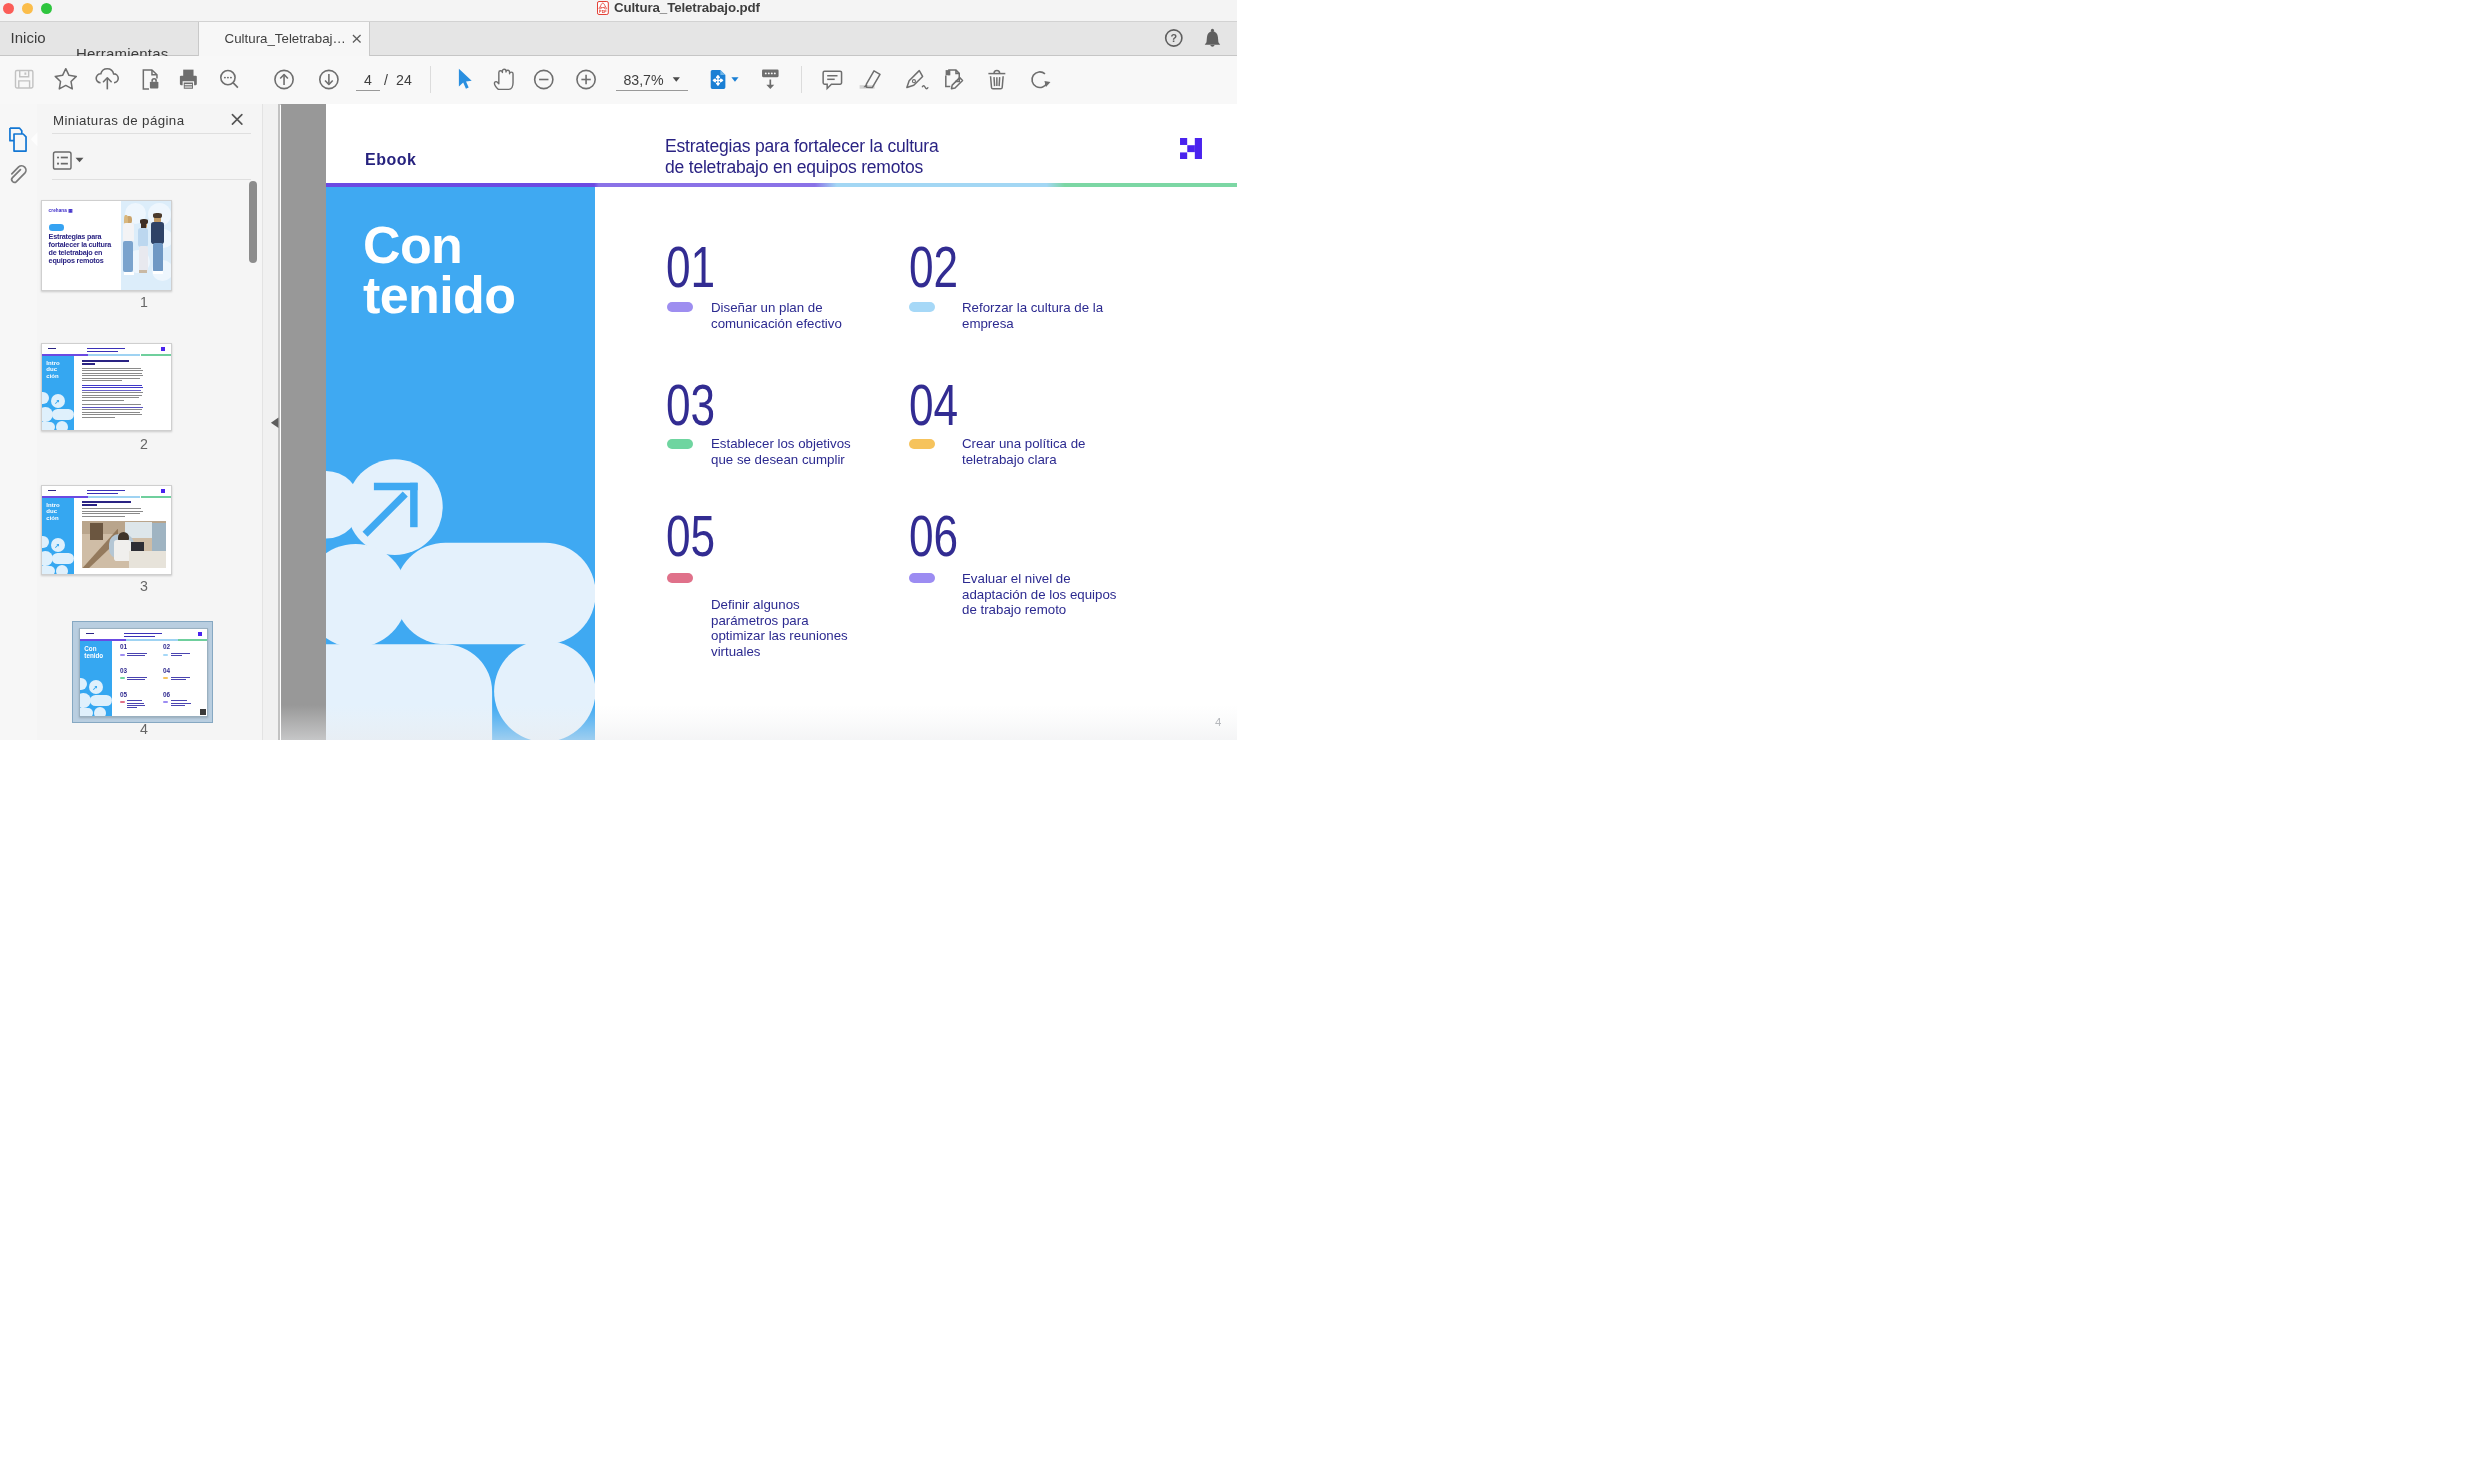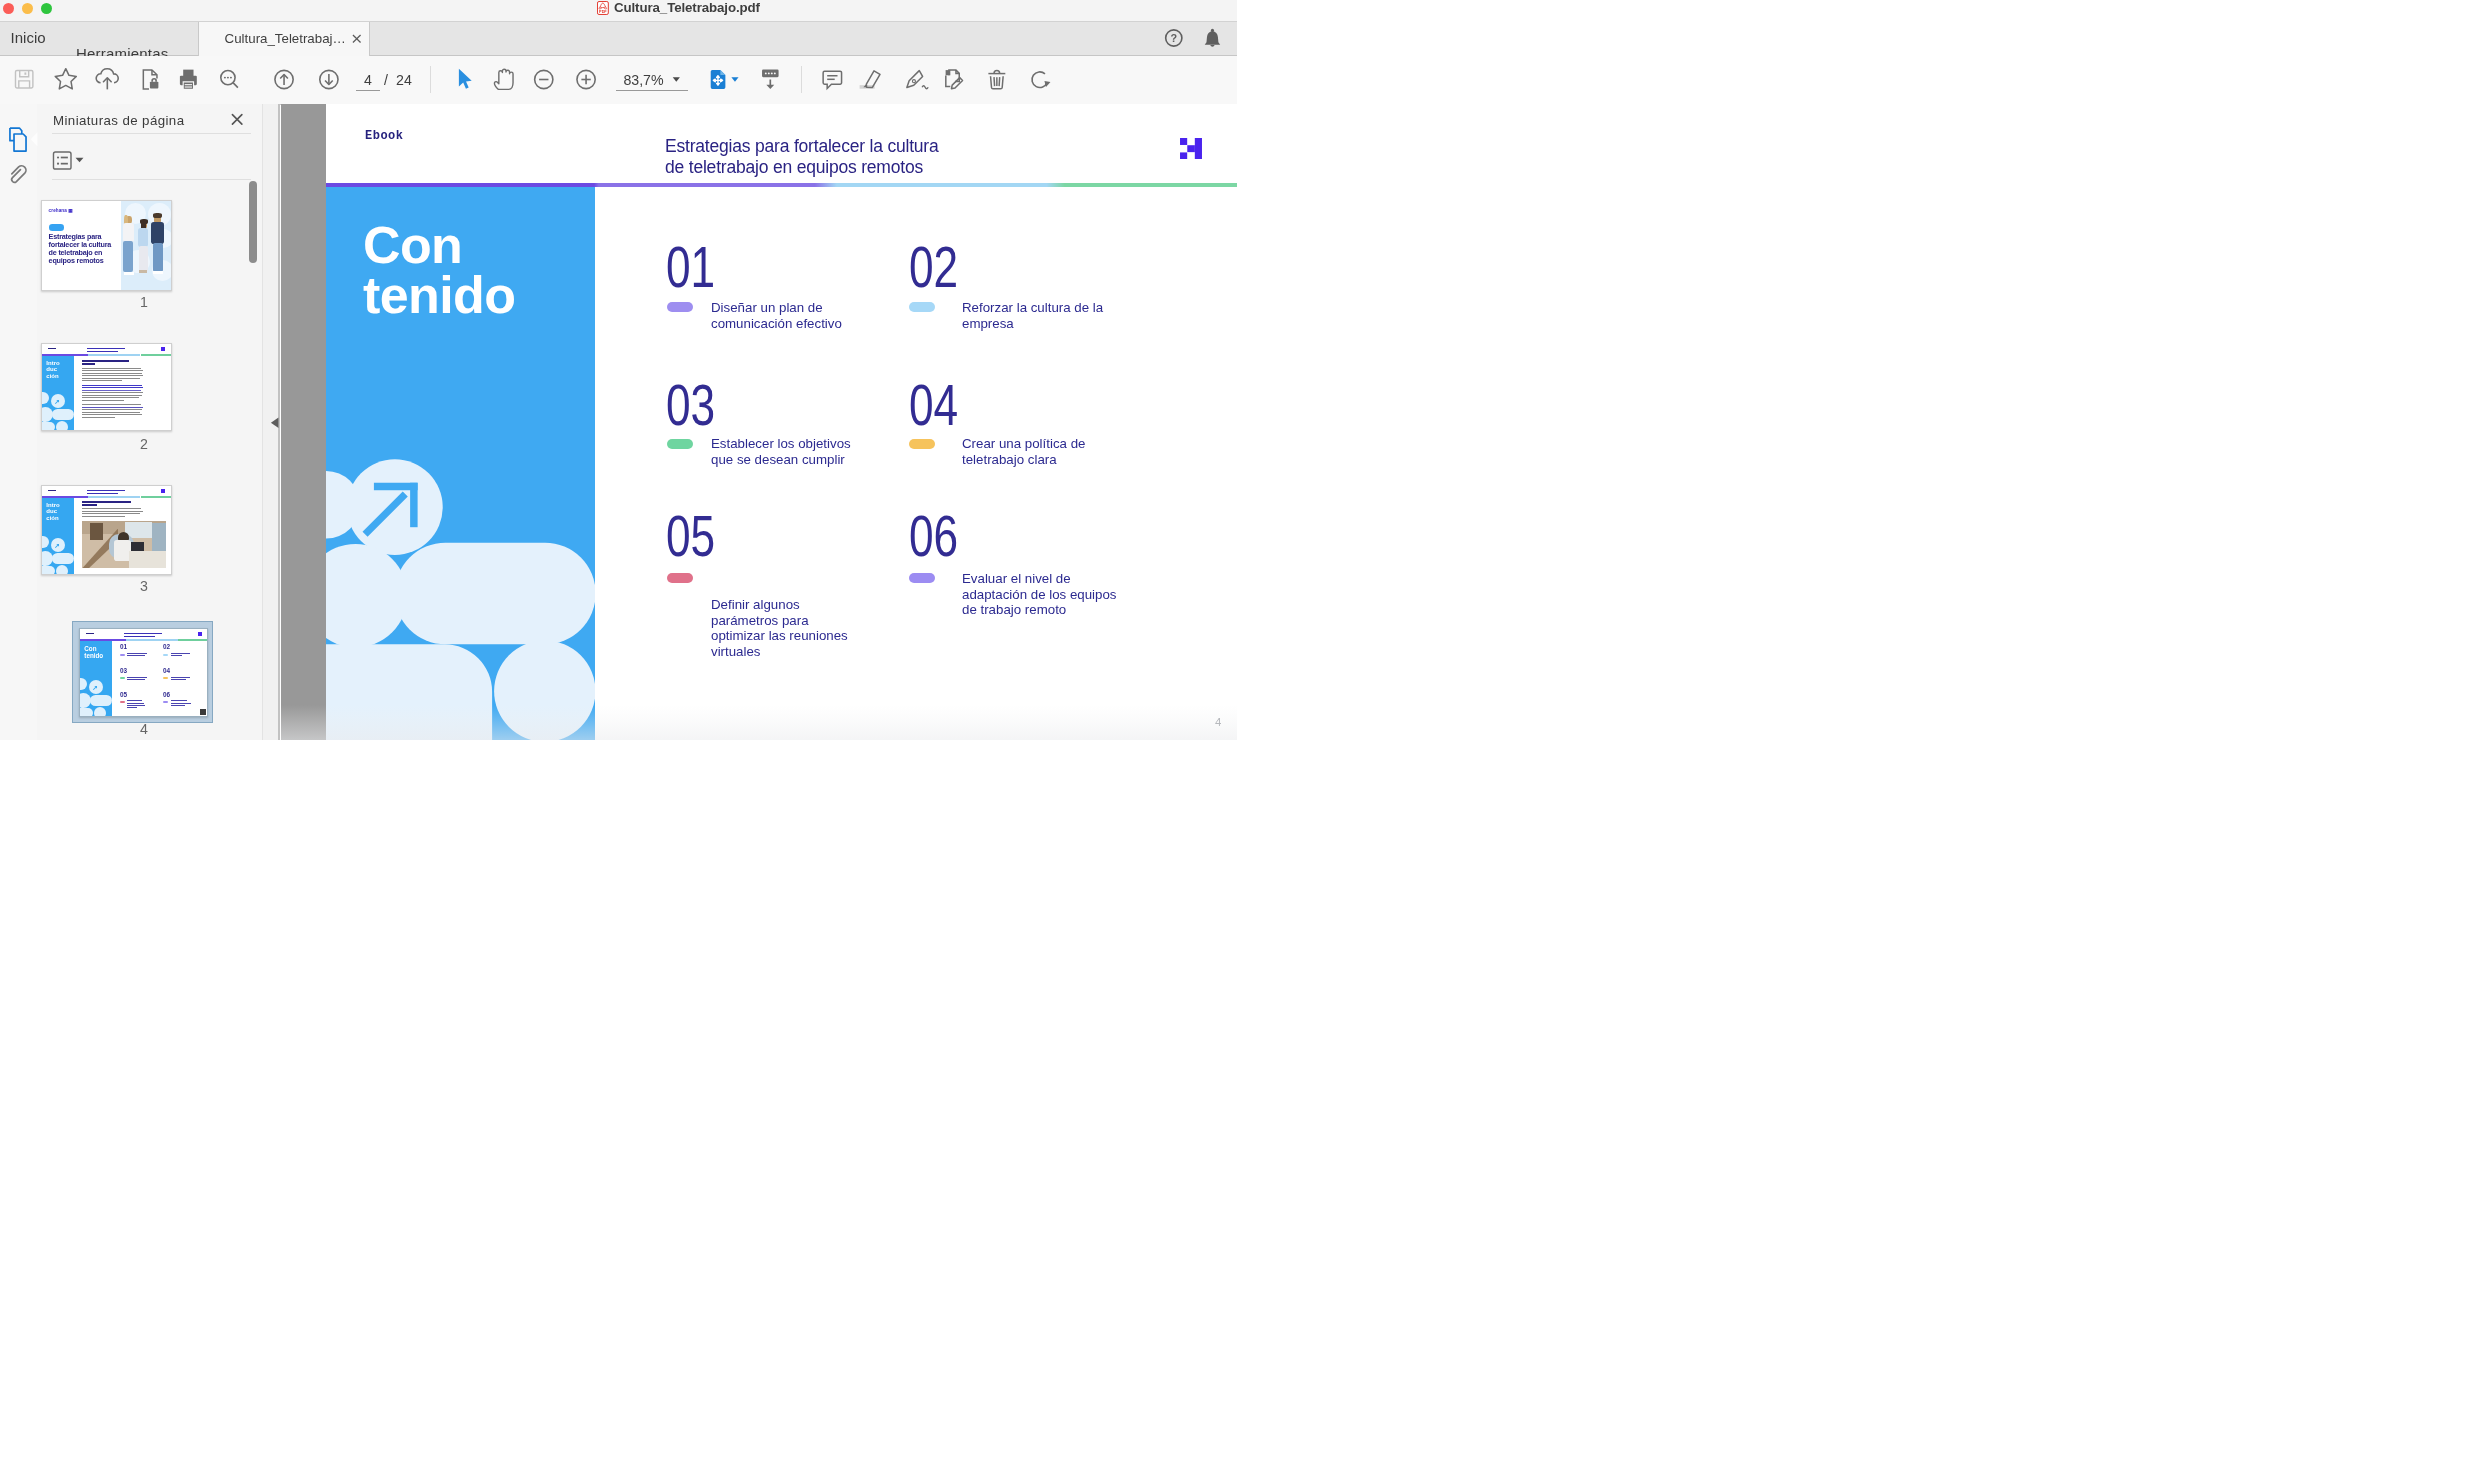--- a/index.html
+++ b/index.html
@@ -31,21 +31,21 @@
 .sdiv{left:14.7px;width:199px;height:0.9px;background:#dfdfdf;}
 #panelhead{font-size:13.3px;letter-spacing:0.4px;color:#3a3a3a;}
 .thumb{left:41px;width:131px;background:#fff;border:0.9px solid #cfcfcf;box-shadow:0 0.9px 1.9px rgba(0,0,0,0.18);box-sizing:border-box;overflow:hidden;}
 .tlabel{width:38px;text-align:center;font-size:14.2px;color:#666;}
 #scrollthumb{left:212px;top:79px;width:8.3px;height:82px;border-radius:4.2px;background:#8c8c8c;}
 
 #docarea{left:281px;top:104px;width:957px;height:636px;background:#989898;overflow:hidden;}
 #page{left:45px;top:0;width:912px;height:636px;background:#ffffff;}
 #gradbar{left:0;top:79px;width:912px;height:4px;background:linear-gradient(90deg,#6b4ae2 0%,#6b4ae2 29.4%,#8a72e7 29.9%,#8a72e7 53.6%,#a3d7f4 56%,#a3d7f4 79%,#7cd7a4 81%,#7cd7a4 100%);}
 #bluepanel{left:0;top:83px;width:269px;height:553px;background:#3fa9f2;overflow:hidden;}
-#ebook{left:39px;top:24px;font-size:12px;font-weight:bold;letter-spacing:0.5px;color:#26227e;line-height:16px;font-family:Liberation Mono, monospace;}
+#ebook{left:39px;top:48px;font-size:16px;font-weight:bold;letter-spacing:0.5px;color:#26227e;line-height:16px;}
 #ptitle{left:339px;top:32px;font-size:17.5px;letter-spacing:-0.2px;color:#2a2383;line-height:21px;}
 #contenido{left:37px;top:33px;font-size:52px;font-weight:bold;letter-spacing:-0.6px;color:#fff;line-height:50px;}
 .num{font-size:57px;color:#322c92;line-height:57px;transform:scaleX(0.775);transform-origin:0 0;}
 .pill{width:26px;height:10.2px;border-radius:5.1px;}
 .desc{font-size:13.3px;color:#2c2a90;line-height:15.5px;}
 #pagenum{left:934px;top:612px;font-size:11.4px;color:#a0a3a8;}
 #botfade{left:0px;top:601px;width:957px;height:35px;background:linear-gradient(180deg,rgba(238,239,240,0) 0%,rgba(238,239,240,0.26) 48%,rgba(235,236,238,0.55) 100%);}
 .mini{position:absolute;}
 </style></head>
 <body>

